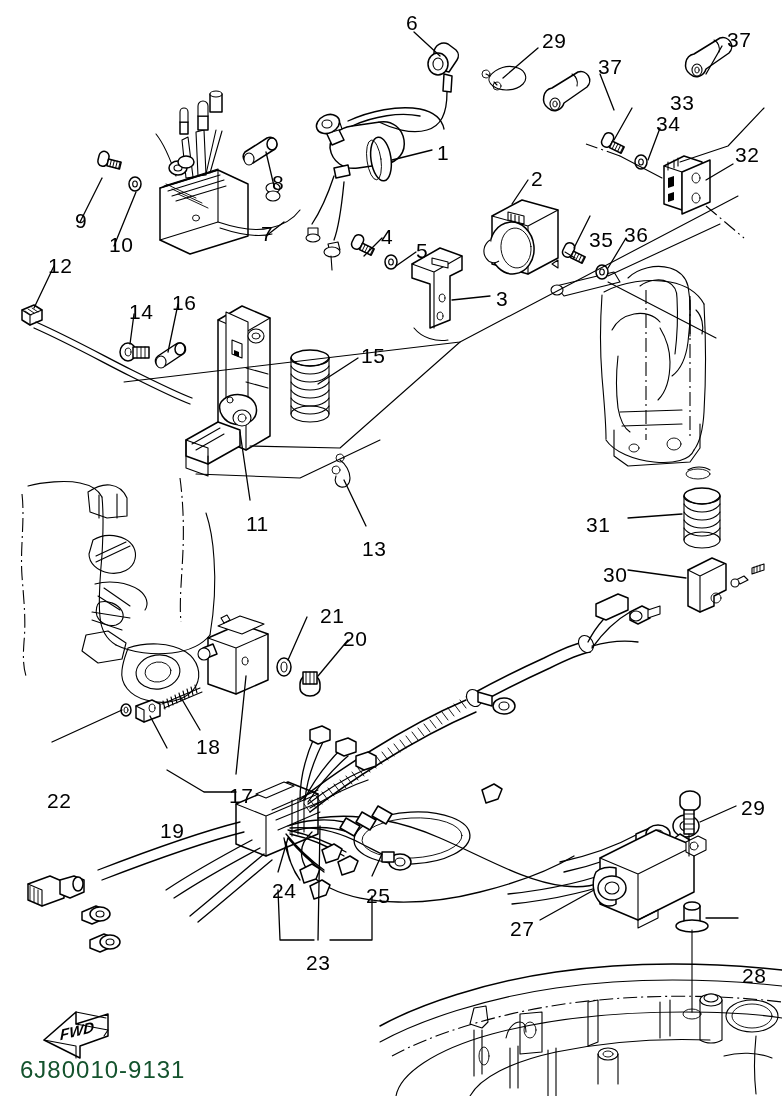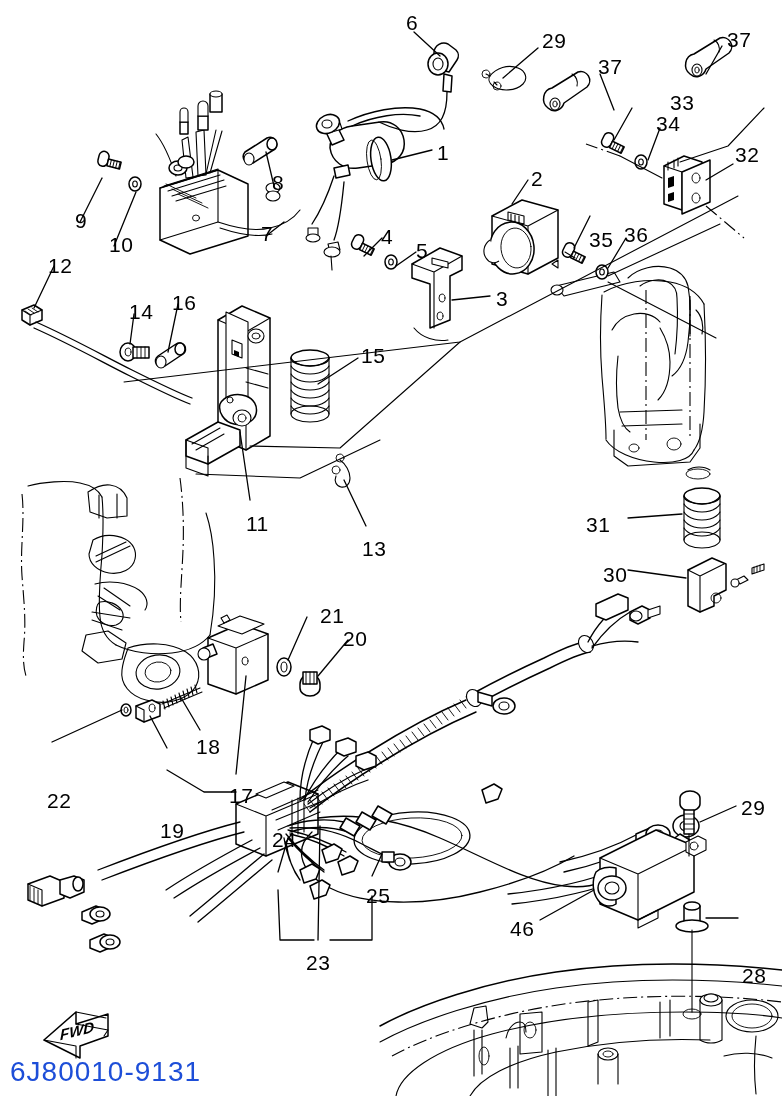--- a/index.html
+++ b/index.html
@@ -17,25 +17,25 @@
     font-family:"Liberation Sans", sans-serif;
     font-size:21px;
     font-weight:400;
     color:#000000;
     line-height:1;
     white-space:nowrap;
     letter-spacing:0.5px;
   }
   #partnumber{
     position:absolute;
-    left:10px;top:1056px;
+    left:20px;top:1056px;
     font-family:"Liberation Sans", sans-serif;
-    font-size:28px;
+    font-size:24px;
     letter-spacing:1px;
-    color:#1d4ed8;
+    color:#14532d;
   }
   #fwdlabel{
     position:absolute;
     left:60px;top:1022px;
     font-family:"Liberation Sans", sans-serif;
     font-size:15px;
     font-weight:bold;
     font-style:italic;
     color:#000;
     transform:skewY(-14deg);
@@ -584,24 +584,24 @@
       <div class="callout" style="left: 129px; top: 301px;">14</div>
       <div class="callout" style="left: 361px; top: 345px; text-align: center;">15</div>
       <div class="callout" style="left: 172px; top: 292px;">16</div>
       <div class="callout" style="left: 229px; top: 785px;">17</div>
       <div class="callout" style="left: 196px; top: 736px;">18</div>
       <div class="callout" style="left: 160px; top: 796px; margin-top: 24px;">19</div>
       <div class="callout" style="left: 343px; top: 628px;">20</div>
       <div class="callout" style="left: 300px; top: 605px; margin-left: 20px;">21</div>
       <div class="callout" style="left: 47px; top: 790px;">22</div>
       <div class="callout" style="left: 306px; top: 952px;">23</div>
-      <div class="callout" style="left: 272px; top: 829px;">24</div>
+      <div class="callout" style="left: 272px; top: 880px;">24</div>
       <div class="callout" style="left: 366px; top: 885px;">25</div>
       <div class="callout" style="left: 542px; top: 30px;">29</div>
-      <div class="callout" style="left: 510px; top: 918px;">46</div>
+      <div class="callout" style="left: 510px; top: 918px;">27</div>
       <div class="callout" style="left: 742px; top: 965px;">28</div>
       <div class="callout" style="left: 741px; top: 797px;">29</div>
       <div class="callout" style="left: 603px; top: 564px;">30</div>
       <div class="callout" style="left: 586px; top: 514px;">31</div>
       <div class="callout" style="left: 735px; top: 144px;">32</div>
       <div class="callout" style="left: 650px; top: 92px; margin-left: 20px;">33</div>
       <div class="callout" style="left: 656px; top: 113px;">34</div>
       <div class="callout" style="left: 589px; top: 201px; margin-top: 28px;">35</div>
       <div class="callout" style="left: 624px; top: 224px;">36</div>
       <div class="callout" style="left: 598px; top: 56px;">37</div>

